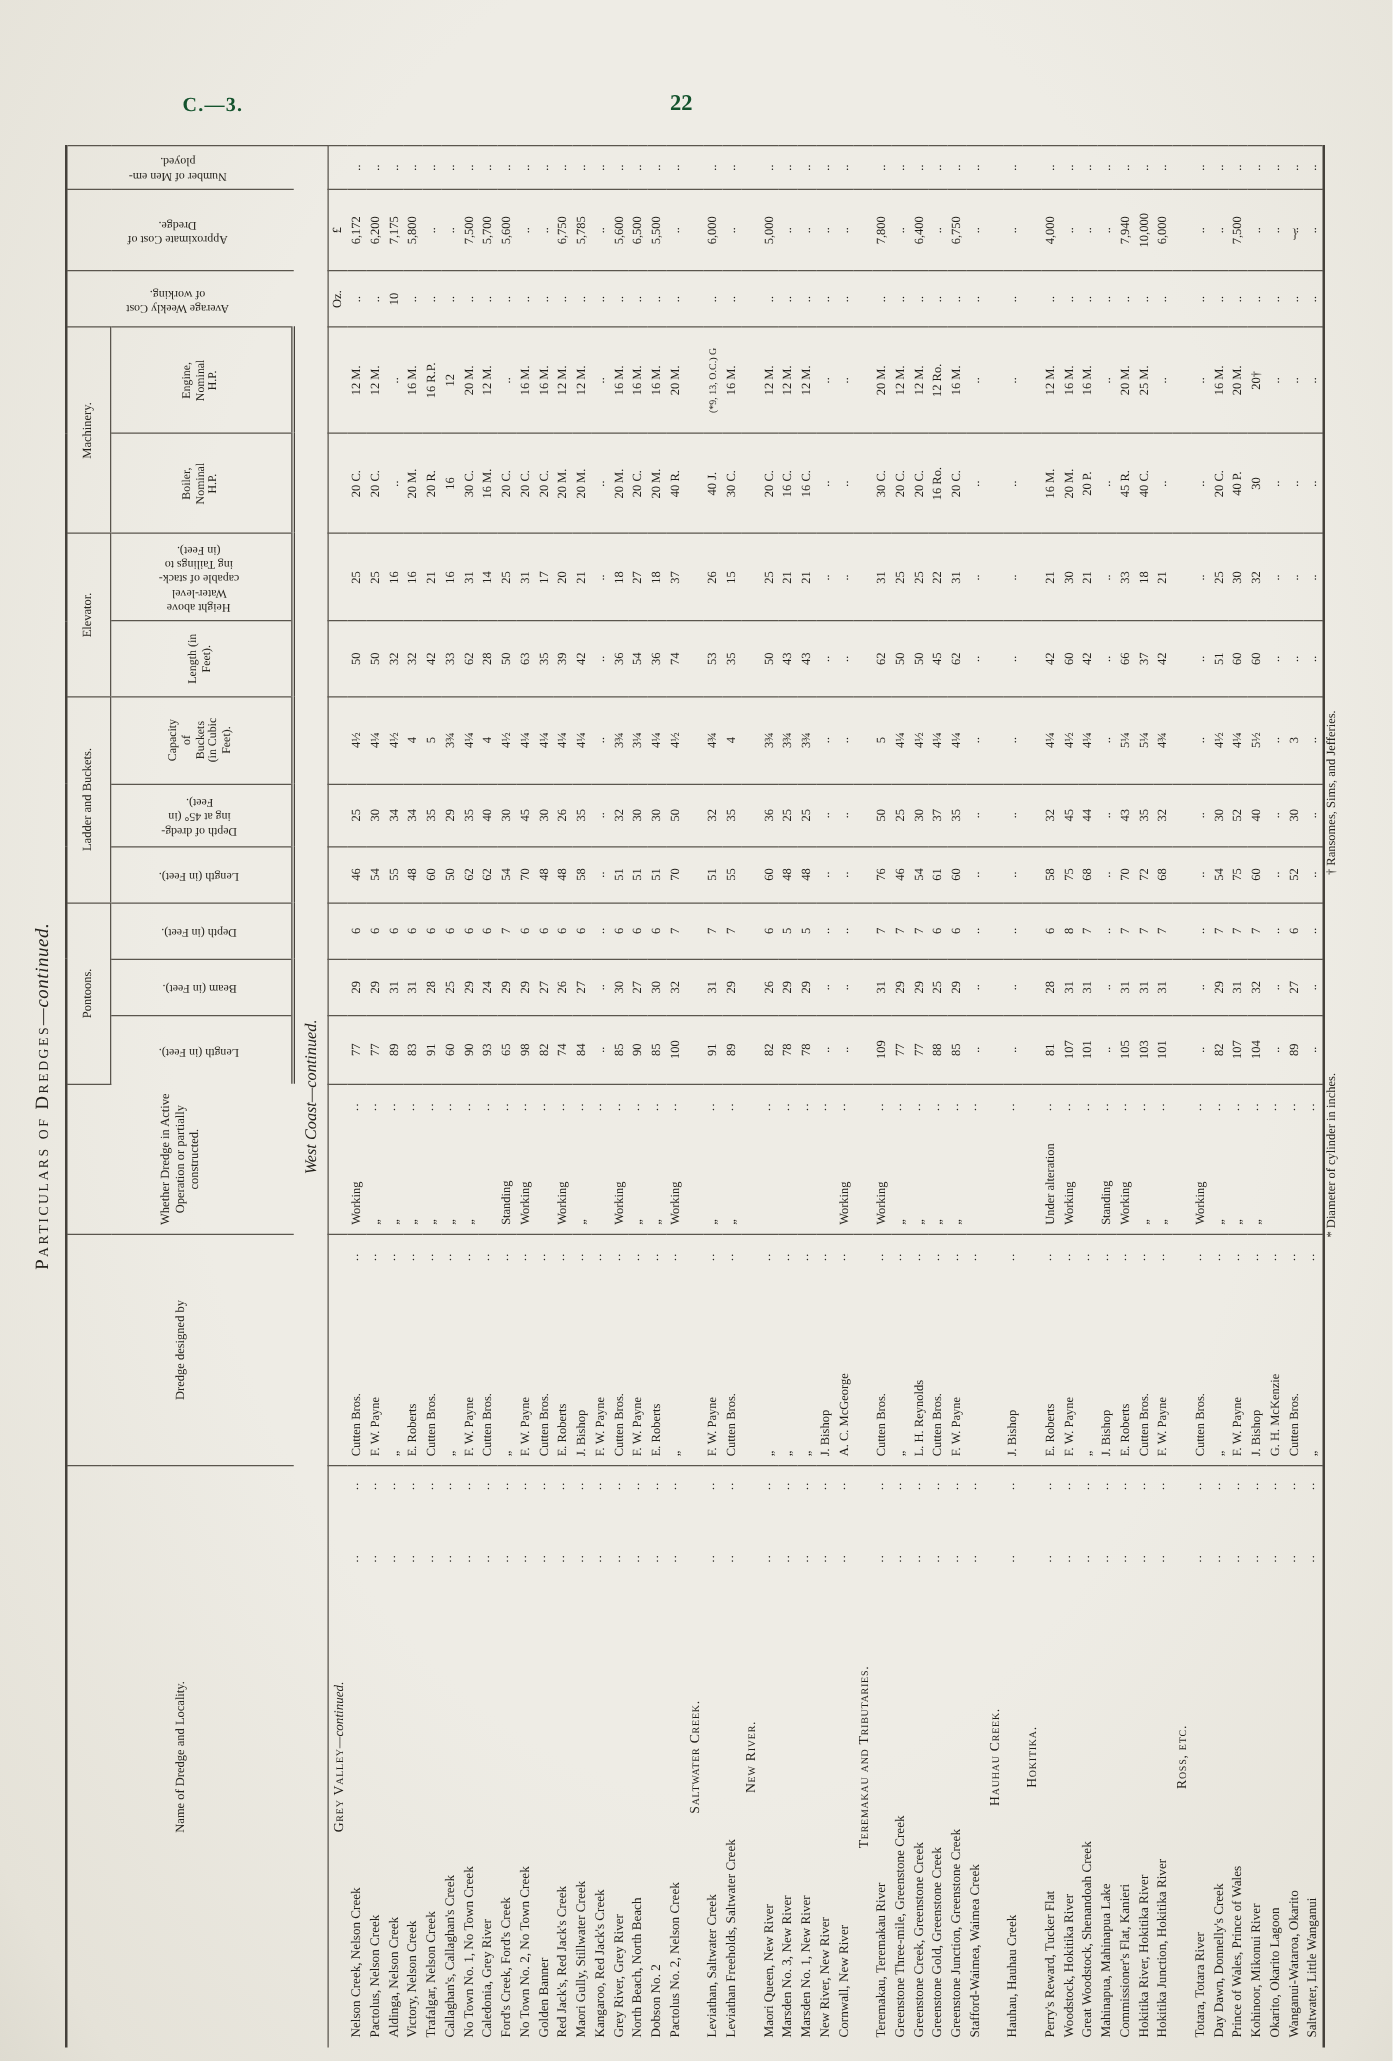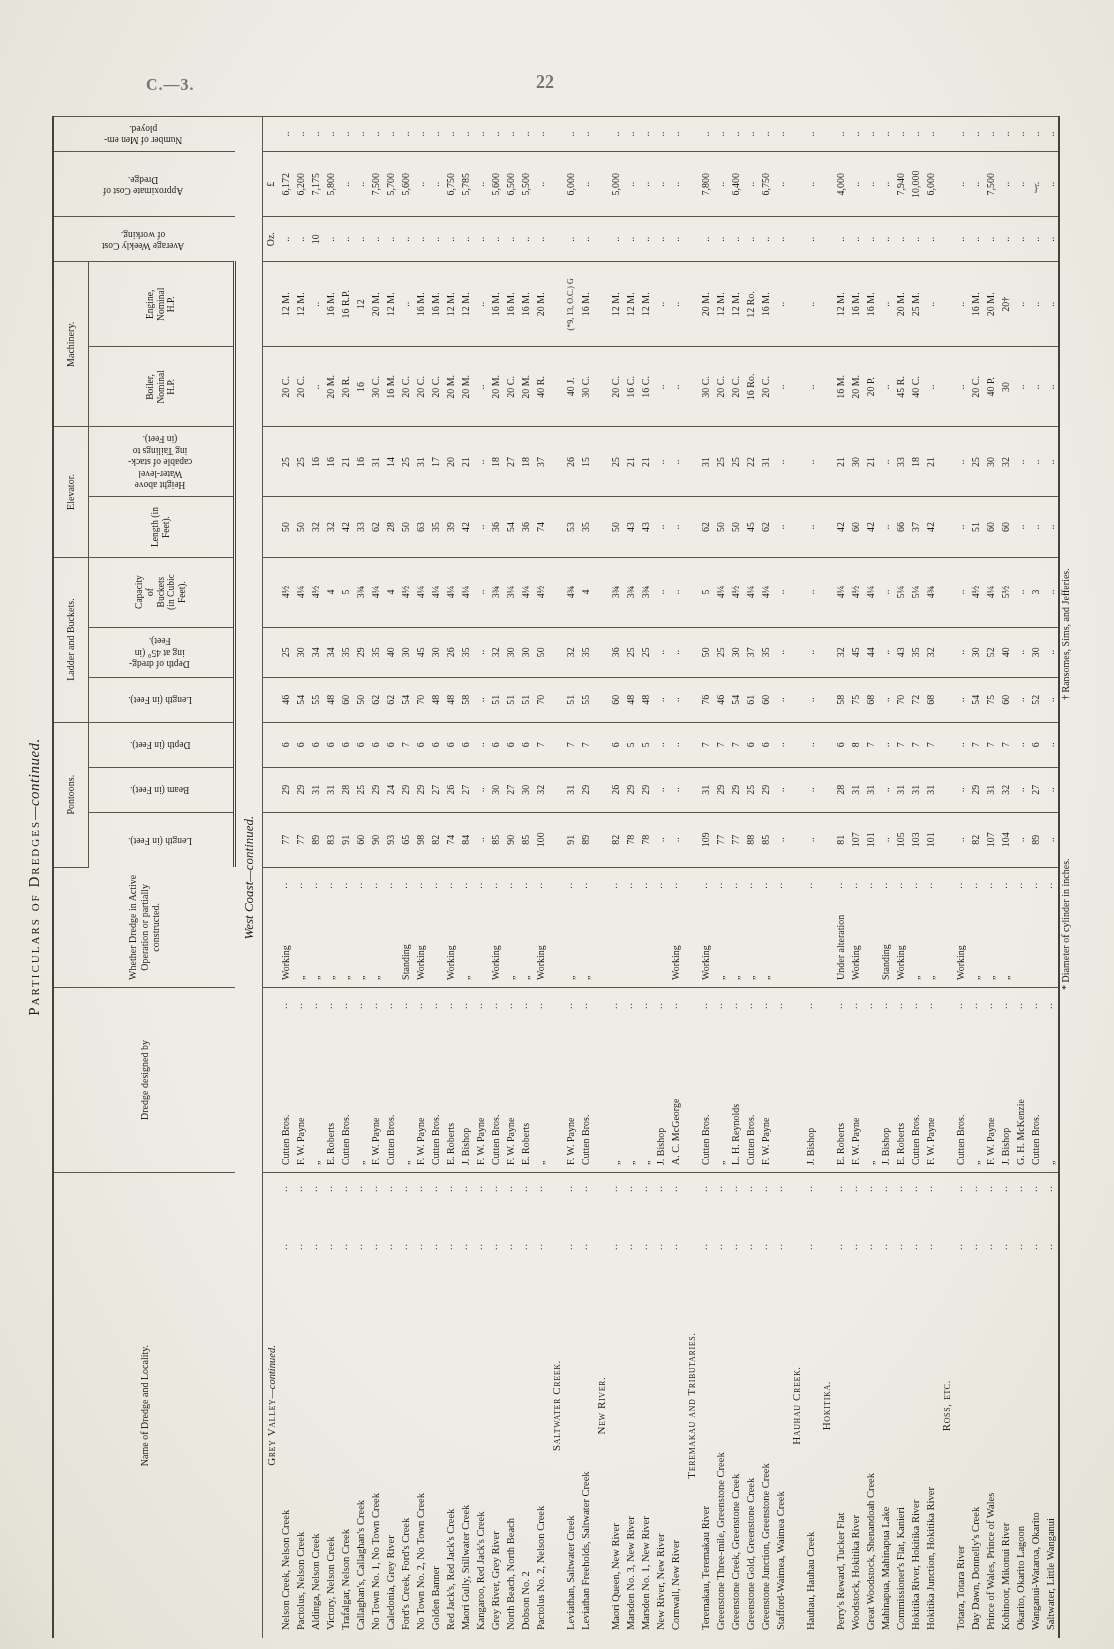--- a/index.html
+++ b/index.html
@@ -2,21 +2,21 @@
 <html><head>
 <meta charset="utf-8">
 <style>
   html,body{margin:0;padding:0;}
   body{
     width:1114px;height:1649px;position:relative;overflow:hidden;
     background:radial-gradient(ellipse at 52% 42%, #eeece5 55%, #e5e2d8 92%, #dedbd0 100%);
     font-family:"Liberation Serif","DejaVu Serif",serif;
     color:#201d18;
   }
-  .pg-head{position:absolute;font-weight:bold;color:#737373;}
+  .pg-head{position:absolute;font-weight:bold;color:#14532d;}
   #doc-ref{left:146px;top:76px;font-size:16px;letter-spacing:1px;}
   #page-num{left:536px;top:72px;font-size:18px;}
   
   #rot-wrap{position:absolute;left:26px;top:116px;width:1060px;height:1522px;}
   #landscape{width:1522px;height:1060px;transform-origin:0 0;
     transform:rotate(-90deg) translateX(-1522px);position:relative;}
   #tbl-title{position:absolute;top:0;left:0;width:100%;text-align:center;
     font-size:15px;letter-spacing:2px;color:#26231d;}
   #tbl-title .sc{font-variant:small-caps;}
   #tbl-title .it{font-style:italic;letter-spacing:0.5px;}

